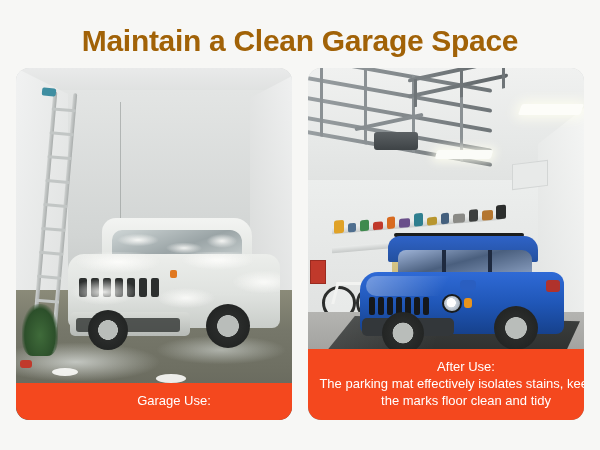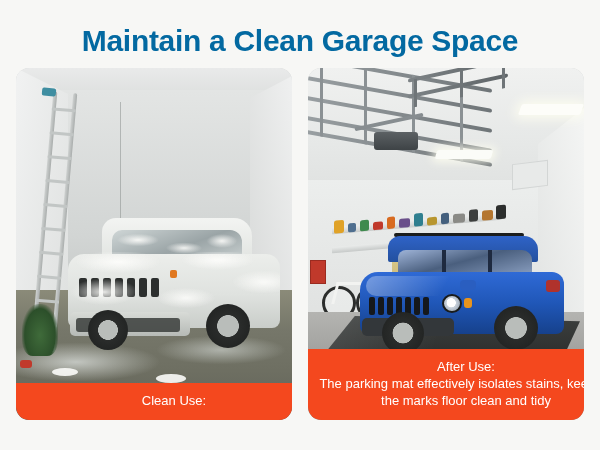--- a/index.html
+++ b/index.html
@@ -14,21 +14,21 @@
     width: 600px; height: 450px;
     background: #f7f7f5;
   }
   .headline {
     position: absolute;
     top: 24px; left: 0; width: 600px;
     text-align: center;
     font-size: 30px;
     font-weight: bold;
     letter-spacing: -0.3px;
-    color: #0369a1;
+    color: #a16207;
     line-height: 34px;
     white-space: nowrap;
   }
   .panels {
     position: absolute;
     top: 68px; left: 16px;
     width: 568px; height: 352px;
     display: flex;
     gap: 16px;
   }
@@ -426,21 +426,21 @@
 
         <i class="suds" style="left:36px;  top:300px; width:26px; height:8px;"></i>
         <i class="suds" style="left:88px;  top:318px; width:20px; height:7px;"></i>
         <i class="suds" style="left:140px; top:306px; width:30px; height:9px;"></i>
         <i class="suds" style="left:196px; top:322px; width:22px; height:7px;"></i>
         <i class="suds" style="left:62px;  top:334px; width:34px; height:8px;"></i>
         <i class="suds" style="left:168px"></i>
       </div>
 
       <div class="caption">
-        <span class="ttl">Clean Use:</span>
+        <span class="ttl">Garage Use:</span>
       </div>
     </div>
 
     <div class="panel">
       <div class="scene">
         <div class="r-ceiling"></div>
         <div class="r-wall-back"></div>
         <div class="r-wall-right"></div>
 
         <div class="r-rack">

